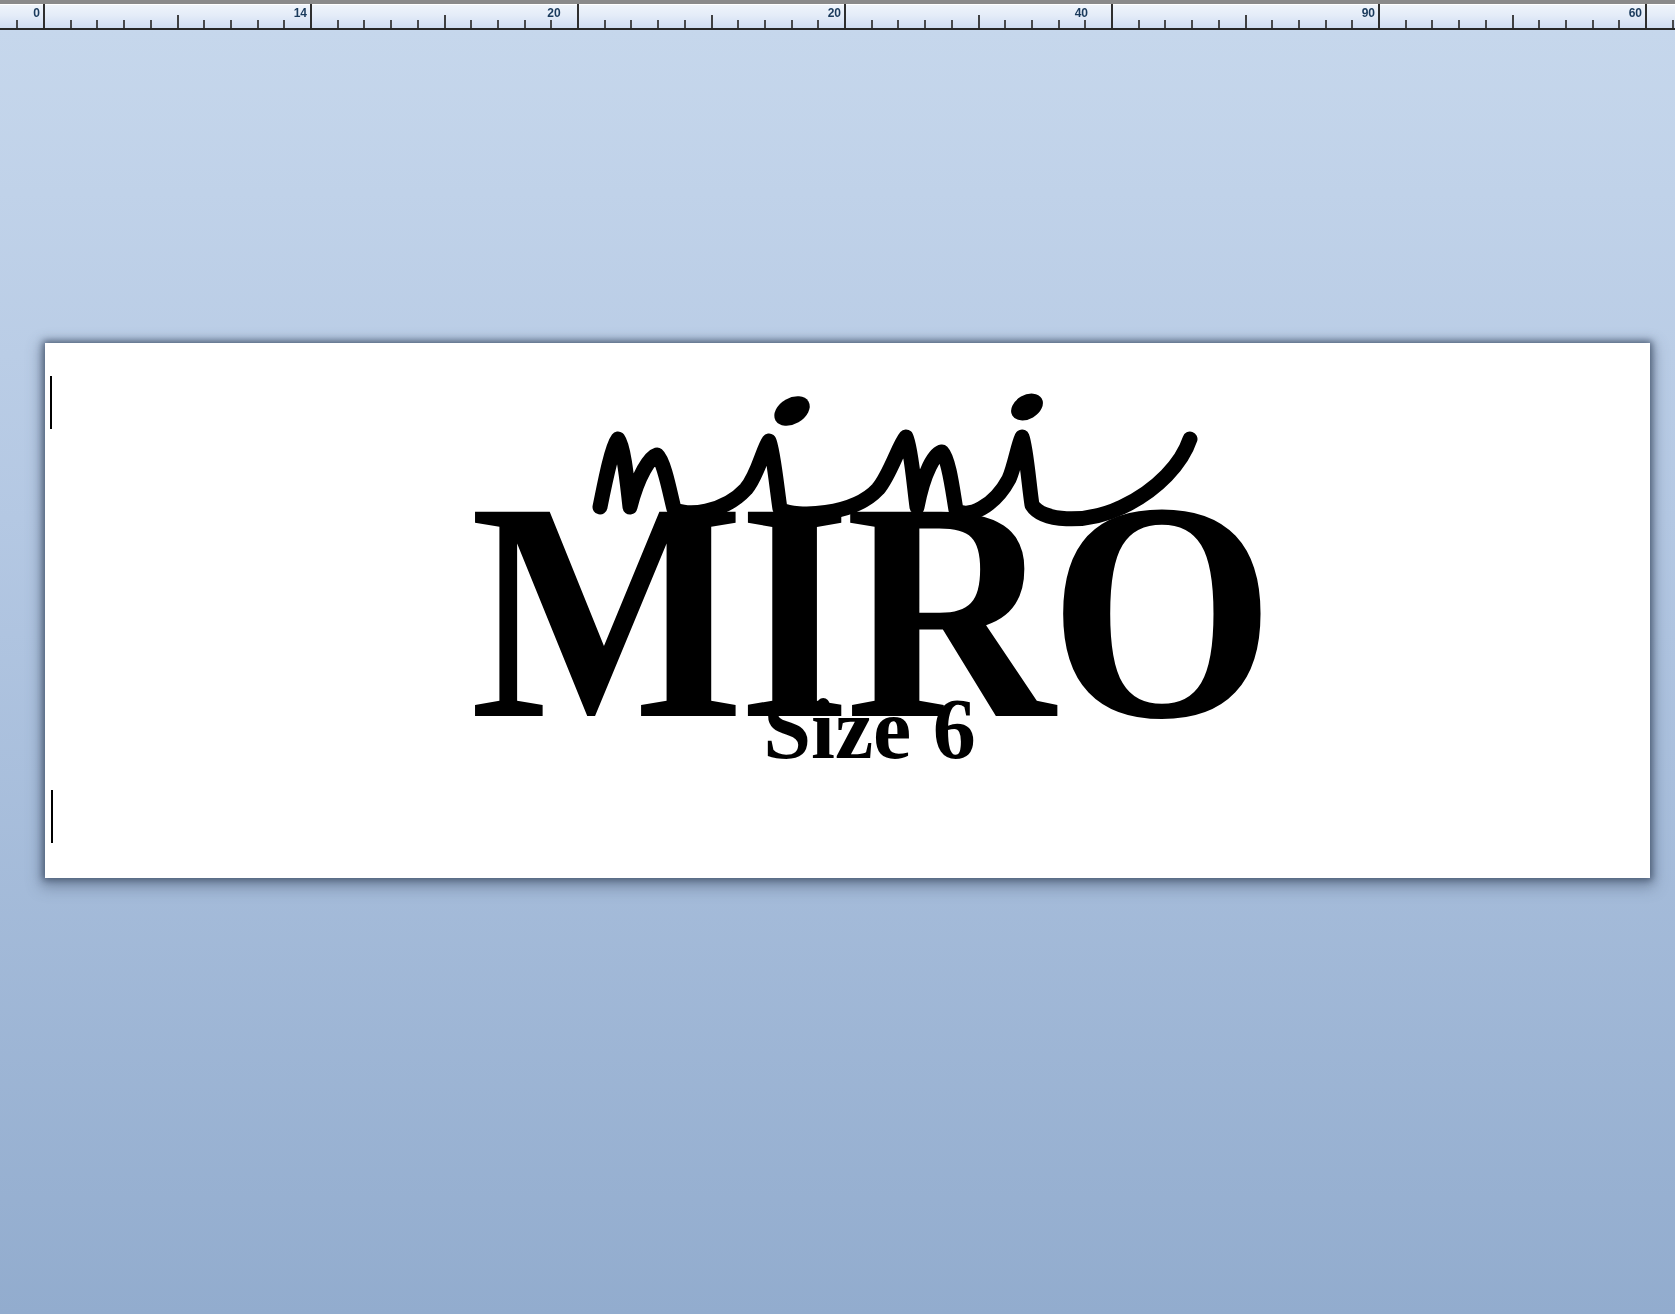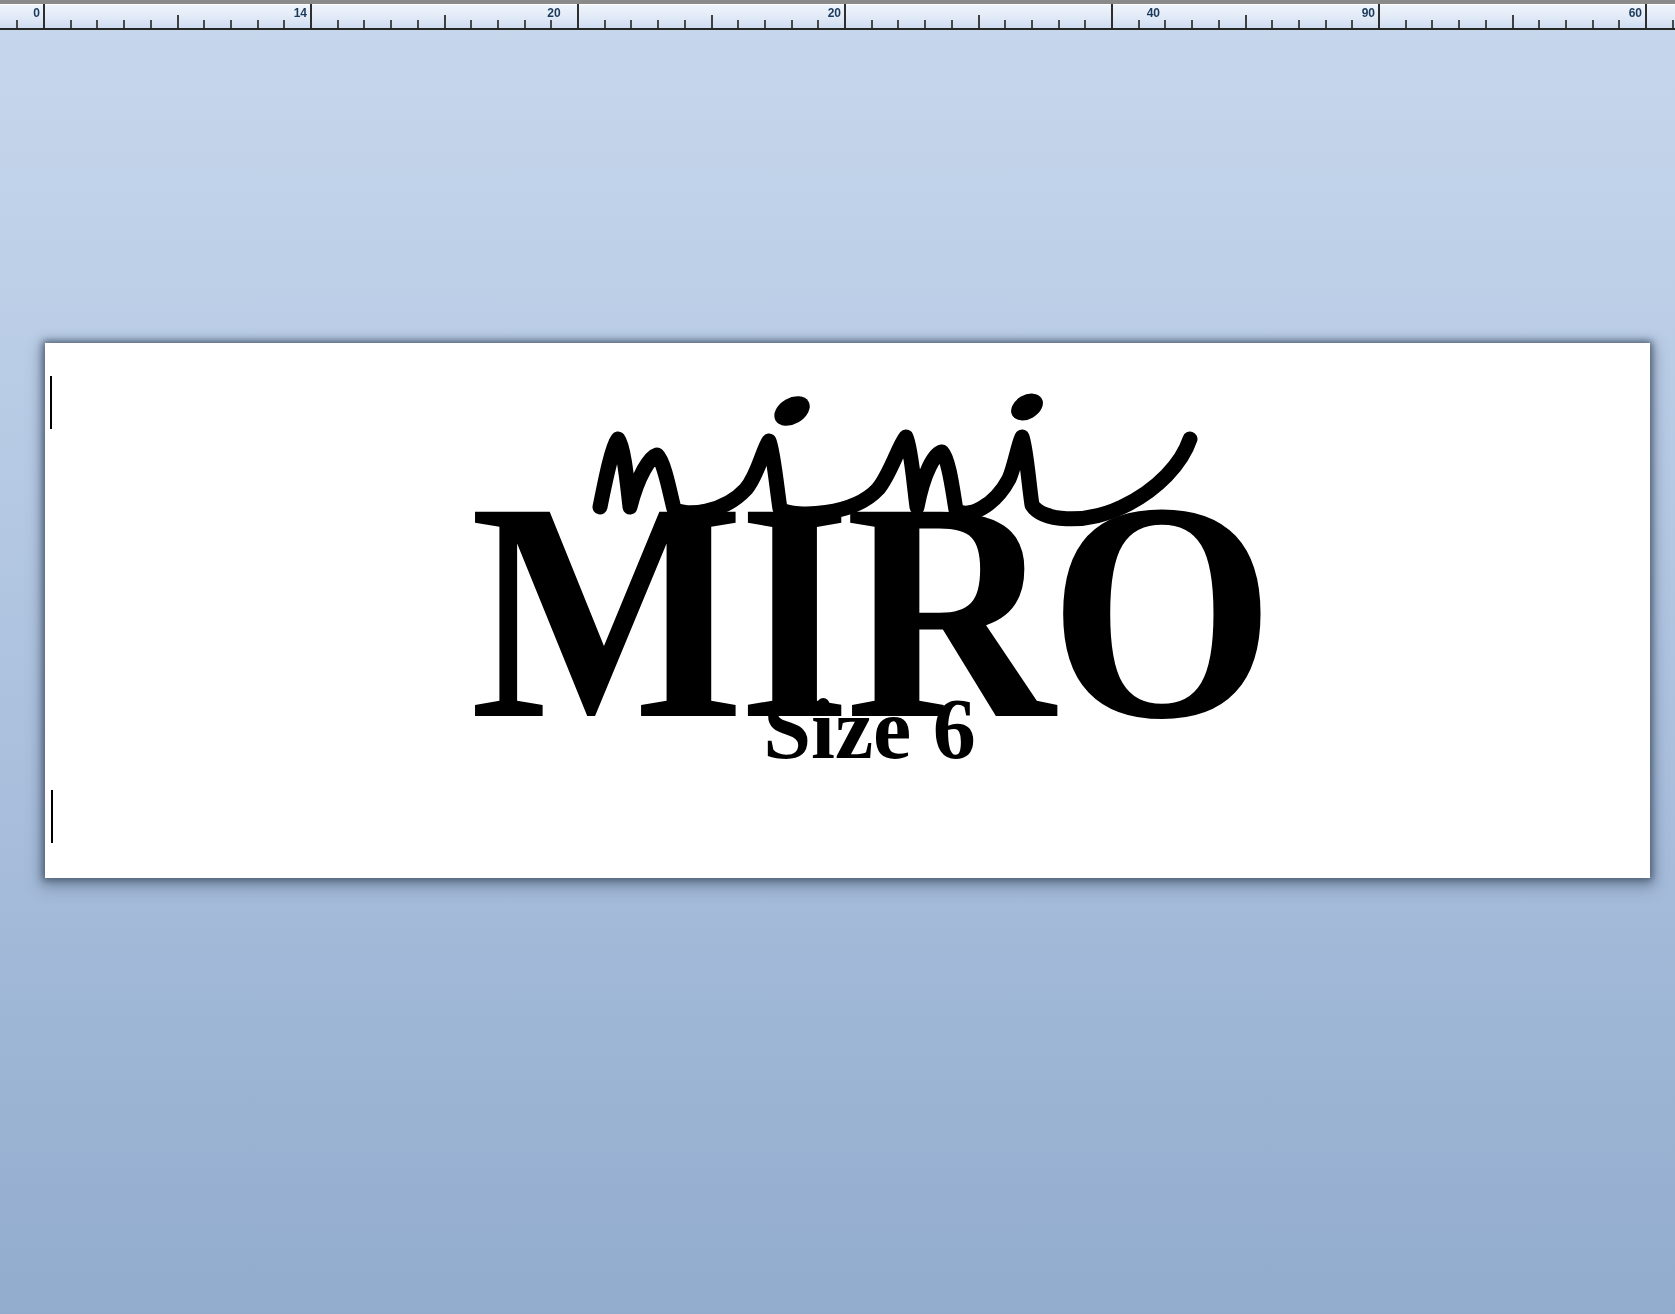--- a/index.html
+++ b/index.html
@@ -117,21 +117,21 @@
     <div class="tick minor" style="left: 871px;"></div>
     <div class="tick minor" style="left: 897px;"></div>
     <div class="tick minor" style="left: 924px;"></div>
     <div class="tick minor" style="left: 951px;"></div>
     <div class="tick medium" style="left: 978px;"></div>
     <div class="tick minor" style="left: 1004px;"></div>
     <div class="tick minor" style="left: 1031px;"></div>
     <div class="tick minor" style="left: 1058px;"></div>
     <div class="tick minor" style="left: 1084px;"></div>
     <div class="tick major" style="left: 1111px;"></div>
-    <div class="ruler-num" style="left: 1120px;">40</div>
+    <div class="ruler-num" style="left: 1048px;">40</div>
     <div class="tick minor" style="left: 1138px;"></div>
     <div class="tick minor" style="left: 1164px;"></div>
     <div class="tick minor" style="left: 1191px;"></div>
     <div class="tick minor" style="left: 1218px;"></div>
     <div class="tick medium" style="left: 1245px;"></div>
     <div class="tick minor" style="left: 1271px;"></div>
     <div class="tick minor" style="left: 1298px;"></div>
     <div class="tick minor" style="left: 1325px;"></div>
     <div class="tick minor" style="left: 1351px;"></div>
     <div class="tick major" style="left: 1378px;"></div>

